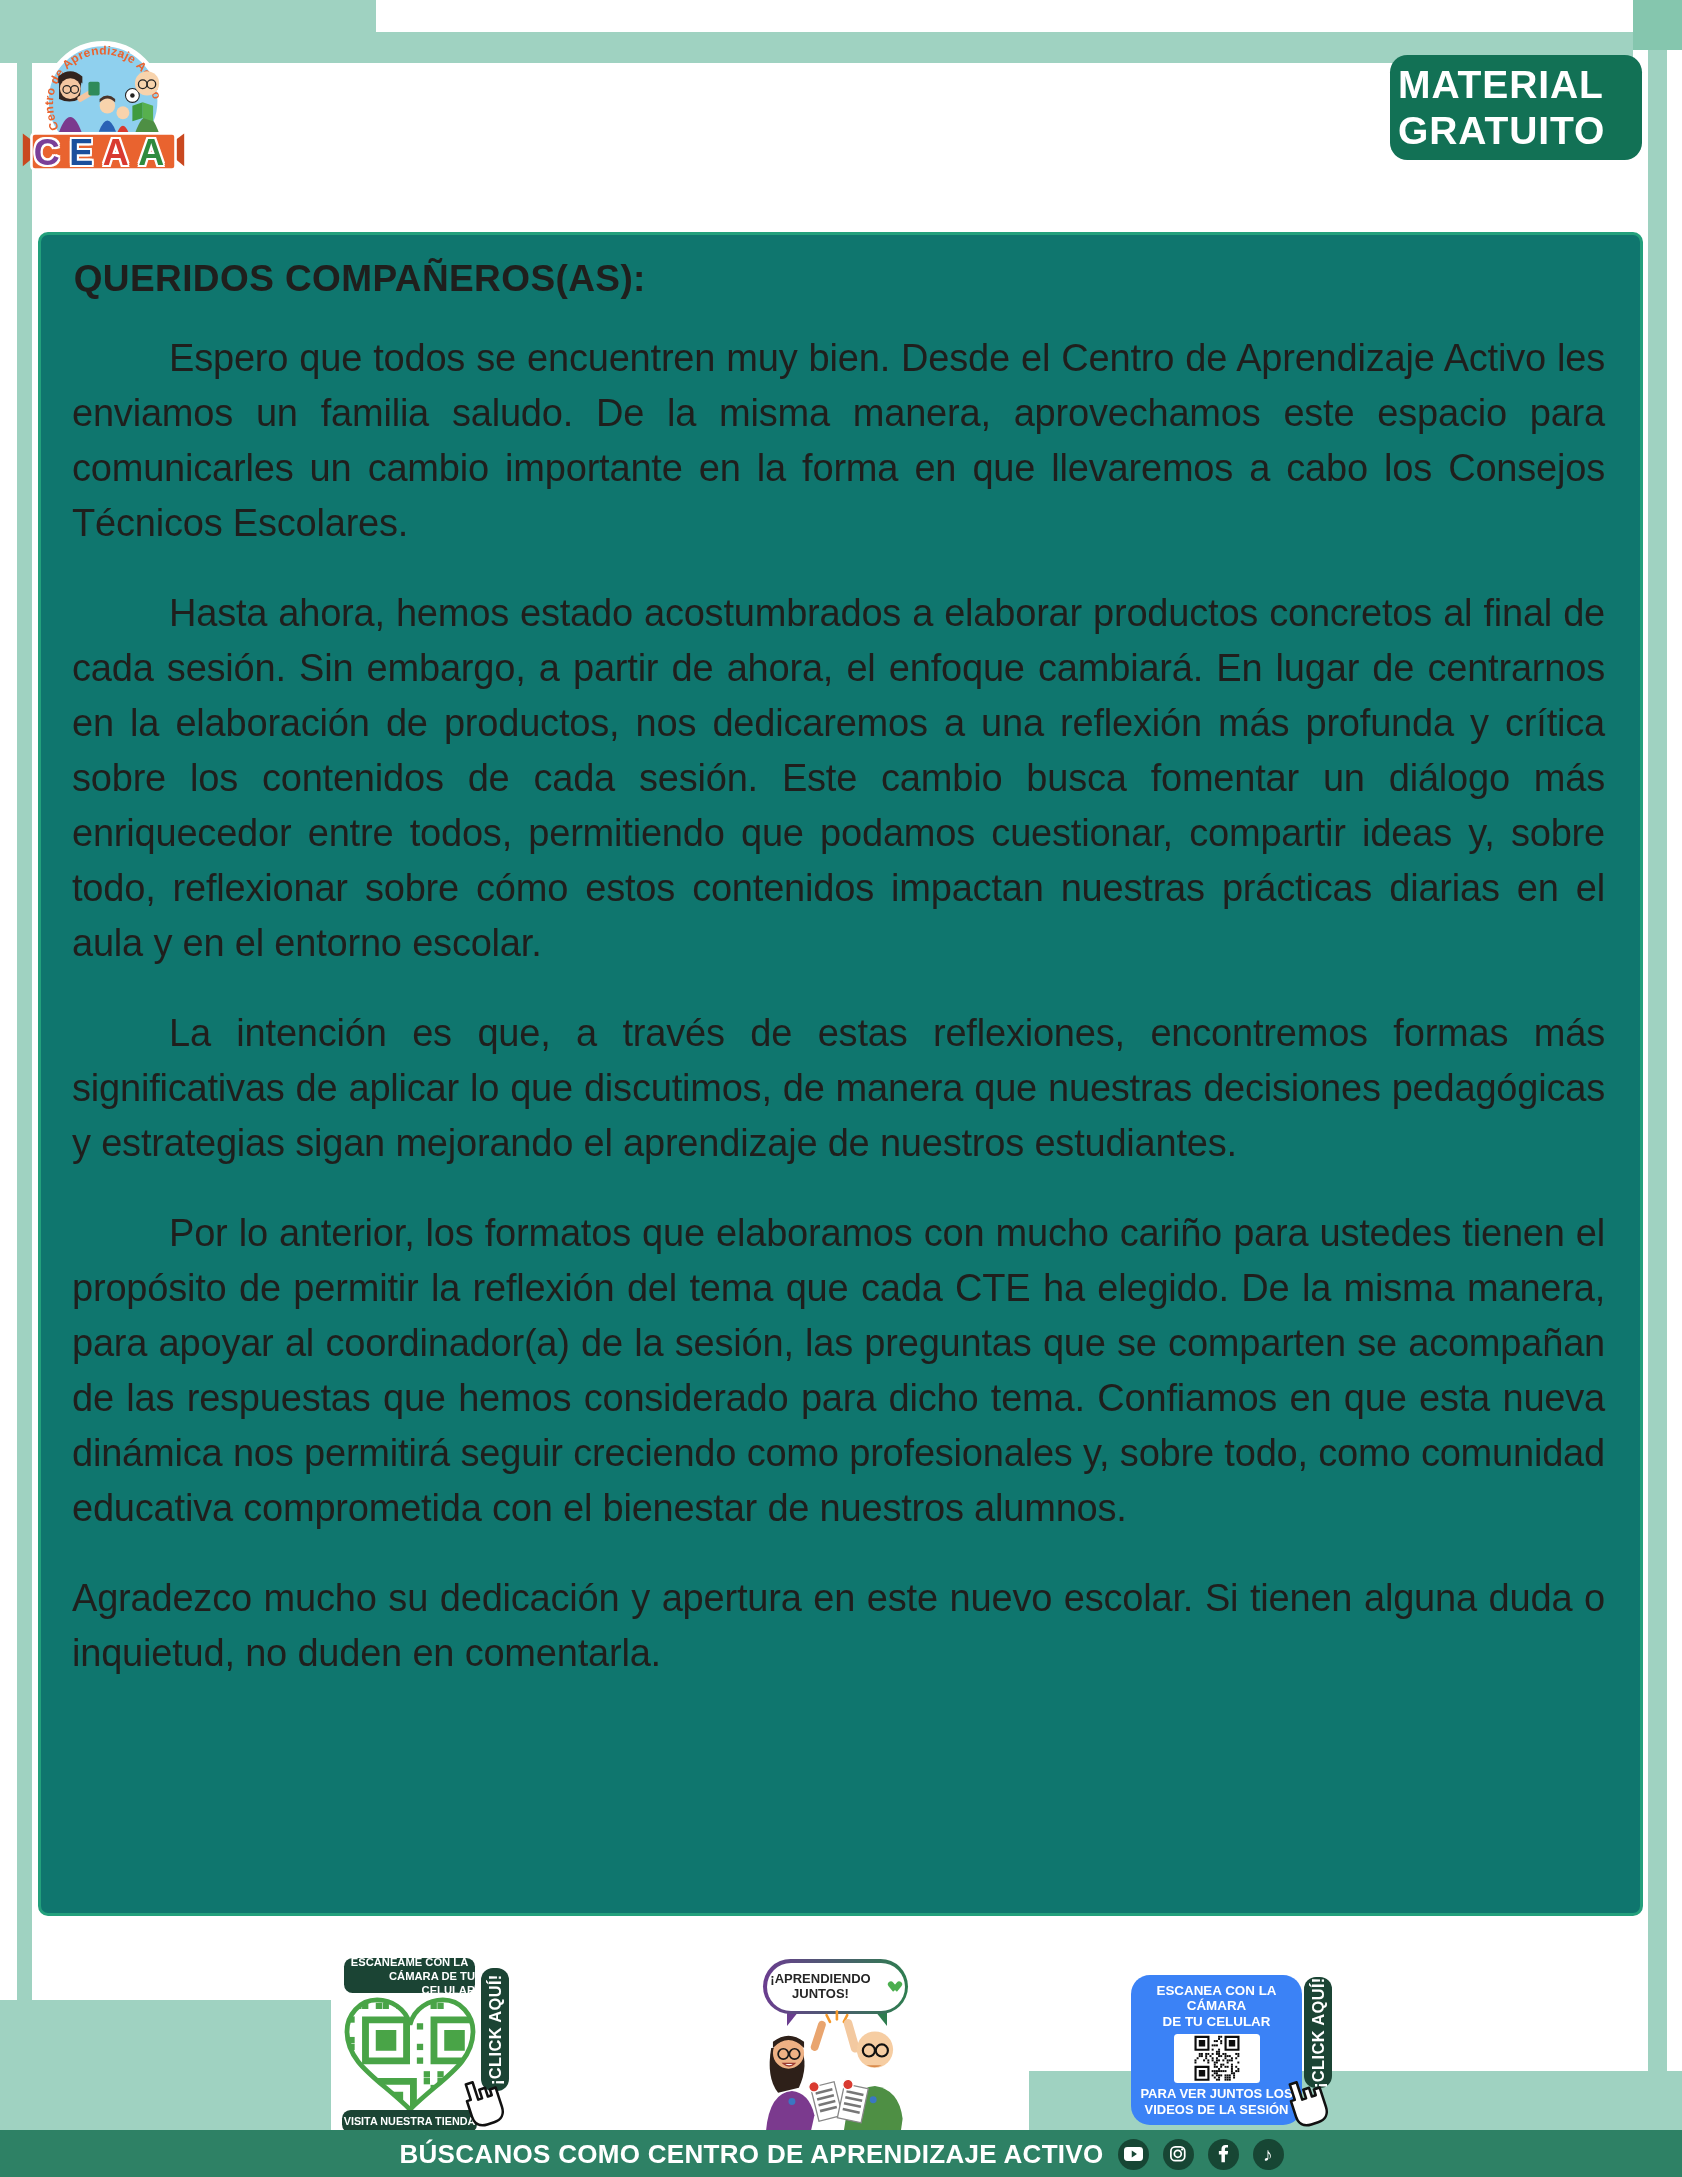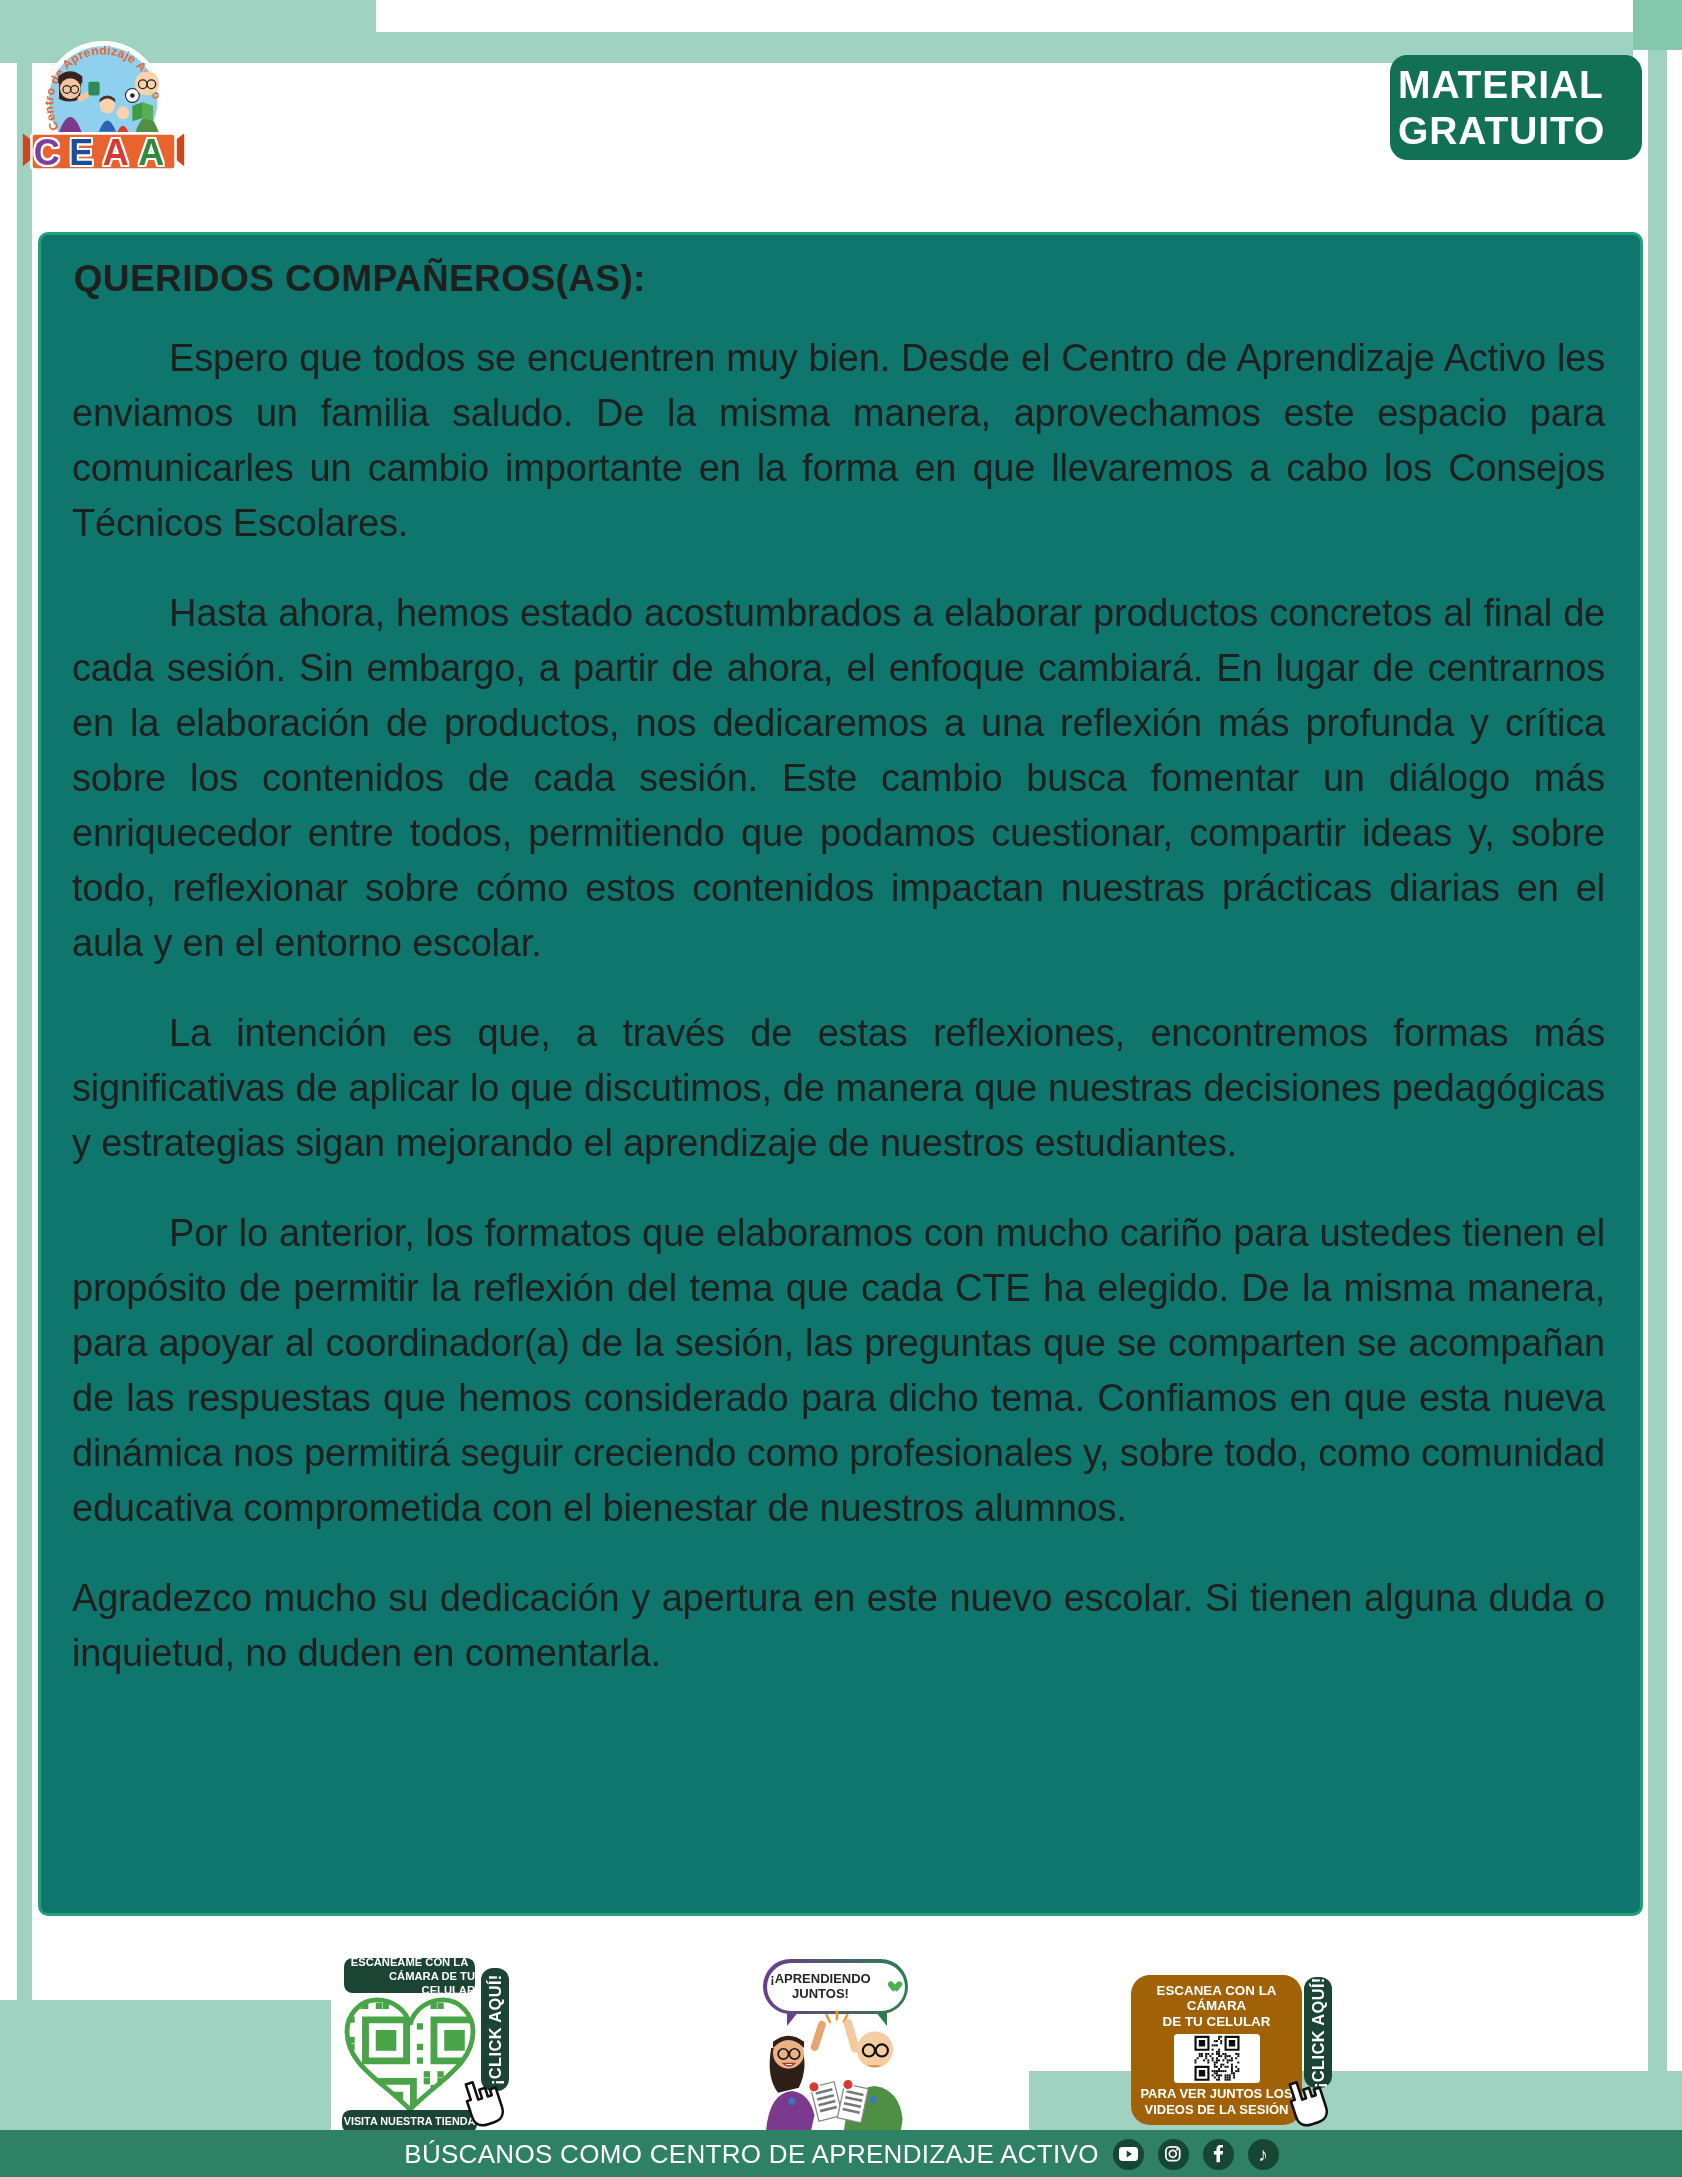--- a/index.html
+++ b/index.html
@@ -59,31 +59,31 @@
   .bubble-tail-r{position:absolute;left:875px;top:2011px;width:0;height:0;z-index:5;
                  border-right:12px solid #2e7d4f;border-bottom:15.6px solid transparent;}
   .heart-shape{width:12px;height:11.2px;position:relative;display:inline-block;}
   .heart-shape:before,.heart-shape:after{content:"";position:absolute;top:0;width:6px;height:9.5px;
       border-radius:6px 6px 0 0;background:#4caf50;}
   .heart-shape:before{left:0;transform:rotate(-40deg);}
   .heart-shape:after{right:0;transform:rotate(40deg);}
 
   .people{position:absolute;left:747px;top:2008px;width:185px;height:123px;z-index:6;}
 
-  .rq-panel{position:absolute;left:1131px;top:1975px;width:171px;height:150px;background:#a16207;
+  .rq-panel{position:absolute;left:1131px;top:1975px;width:171px;height:150px;background:#3b82f6;
             border-radius:19px;z-index:6;display:flex;flex-direction:column;align-items:center;
             padding:7.8px 7px;box-sizing:border-box;color:#fff;font-weight:800;text-align:center;}
   .rq-title{font-size:13.4px;line-height:15.6px;}
   .rq-qr{width:86px;height:86px;background:#fff;border-radius:3.5px;margin:4.3px 0 3.5px 0;}
   .rq-caption{font-size:13px;line-height:15.6px;}
 
   
   .footer{position:absolute;left:0;top:2130px;width:1683px;height:48px;background:#2e8165;
           display:flex;align-items:center;justify-content:center;gap:14px;z-index:8;}
-  .footer-text{color:#fff;font-weight:400;font-size:26px;letter-spacing:0.3px;}
+  .footer-text{color:#fff;font-weight:700;font-size:26px;letter-spacing:0.3px;}
   .soc{width:31px;height:31px;border-radius:50%;background:#174634;display:flex;align-items:center;
        justify-content:center;color:#fff;}
   .soc svg{display:block;}
   .soc .glyph{font-size:19px;font-weight:800;line-height:1;}
 
   
   .ribbon-letters{position:absolute;left:29px;top:135px;width:140px;display:flex;justify-content:space-around;
                   z-index:7;font-weight:800;font-size:36px;line-height:36px;}
   .ribbon-letters span{text-shadow:-1.7px -1.7px 0 #fff,1.7px -1.7px 0 #fff,-1.7px 1.7px 0 #fff,1.7px 1.7px 0 #fff,0 1.7px 0 #fff,0 -1.7px 0 #fff,1.7px 0 0 #fff,-1.7px 0 0 #fff;}
   .lC{color:#7b3f98;}.lE{color:#1b4f9c;}.lA1{color:#d93a30;}.lA2{color:#2e8b3d;}

